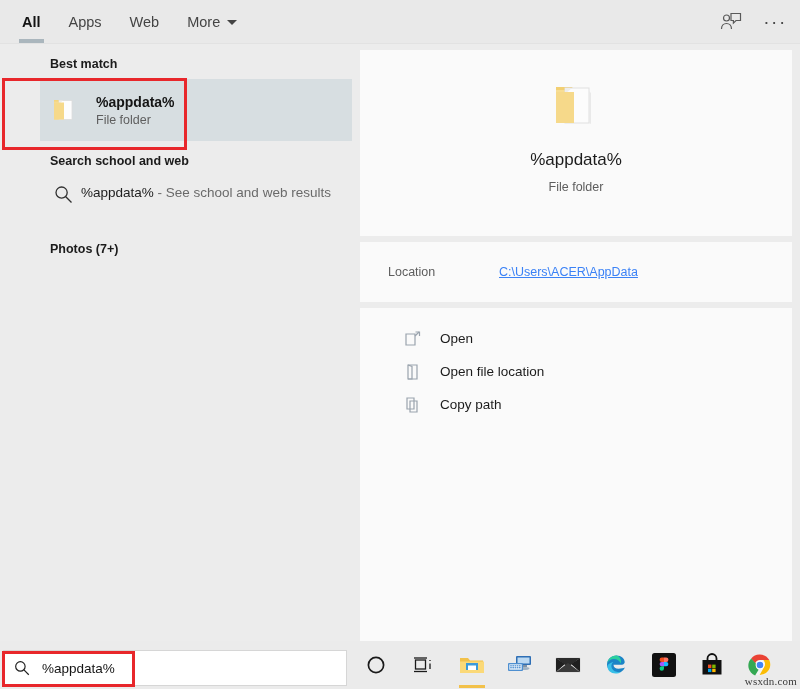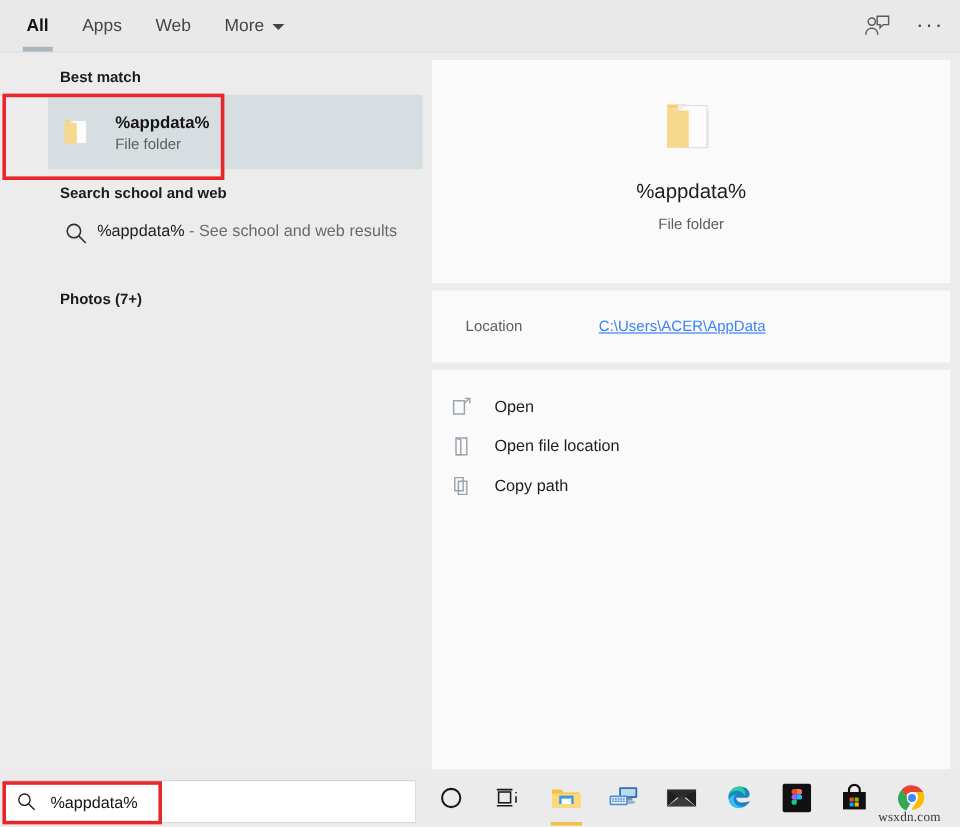--- a/index.html
+++ b/index.html
@@ -168,21 +168,21 @@
     cursor: pointer;
   }
   .card.actions {
     margin-top: 6px;
     height: 372px;
     padding-top: 14px;
   }
   .action-row {
     display: flex; align-items: center;
     height: 33px;
-    padding-left: 16px;
+    padding-left: 44px;
     cursor: default;
   }
   .action-ico {
     flex: 0 0 30px;
     display: flex; align-items: center;
     color: #9aa3ad;
   }
   .action-label { font-size: 13.5px; color: #1c1c1c; margin-left: 6px; }
 
   
@@ -210,21 +210,21 @@
     width: 48px; height: 48px;
     display: flex; align-items: center; justify-content: center;
     position: relative;
   }
   .tb-item.running::after {
     content: "";
     position: absolute; bottom: 1px; left: 11px; right: 11px;
     height: 3px; background: #f2c14a;
   }
   .watermark {
-    position: absolute; right: 16px; bottom: 2px;
+    position: absolute; right: 3px; bottom: 2px;
     font-size: 11px; color: #3b3b3b;
     font-family: "Liberation Serif", serif;
     letter-spacing: .2px;
   }
 
   
   .redbox {
     position: absolute;
     border: 3px solid #e8272b;
     pointer-events: none;

